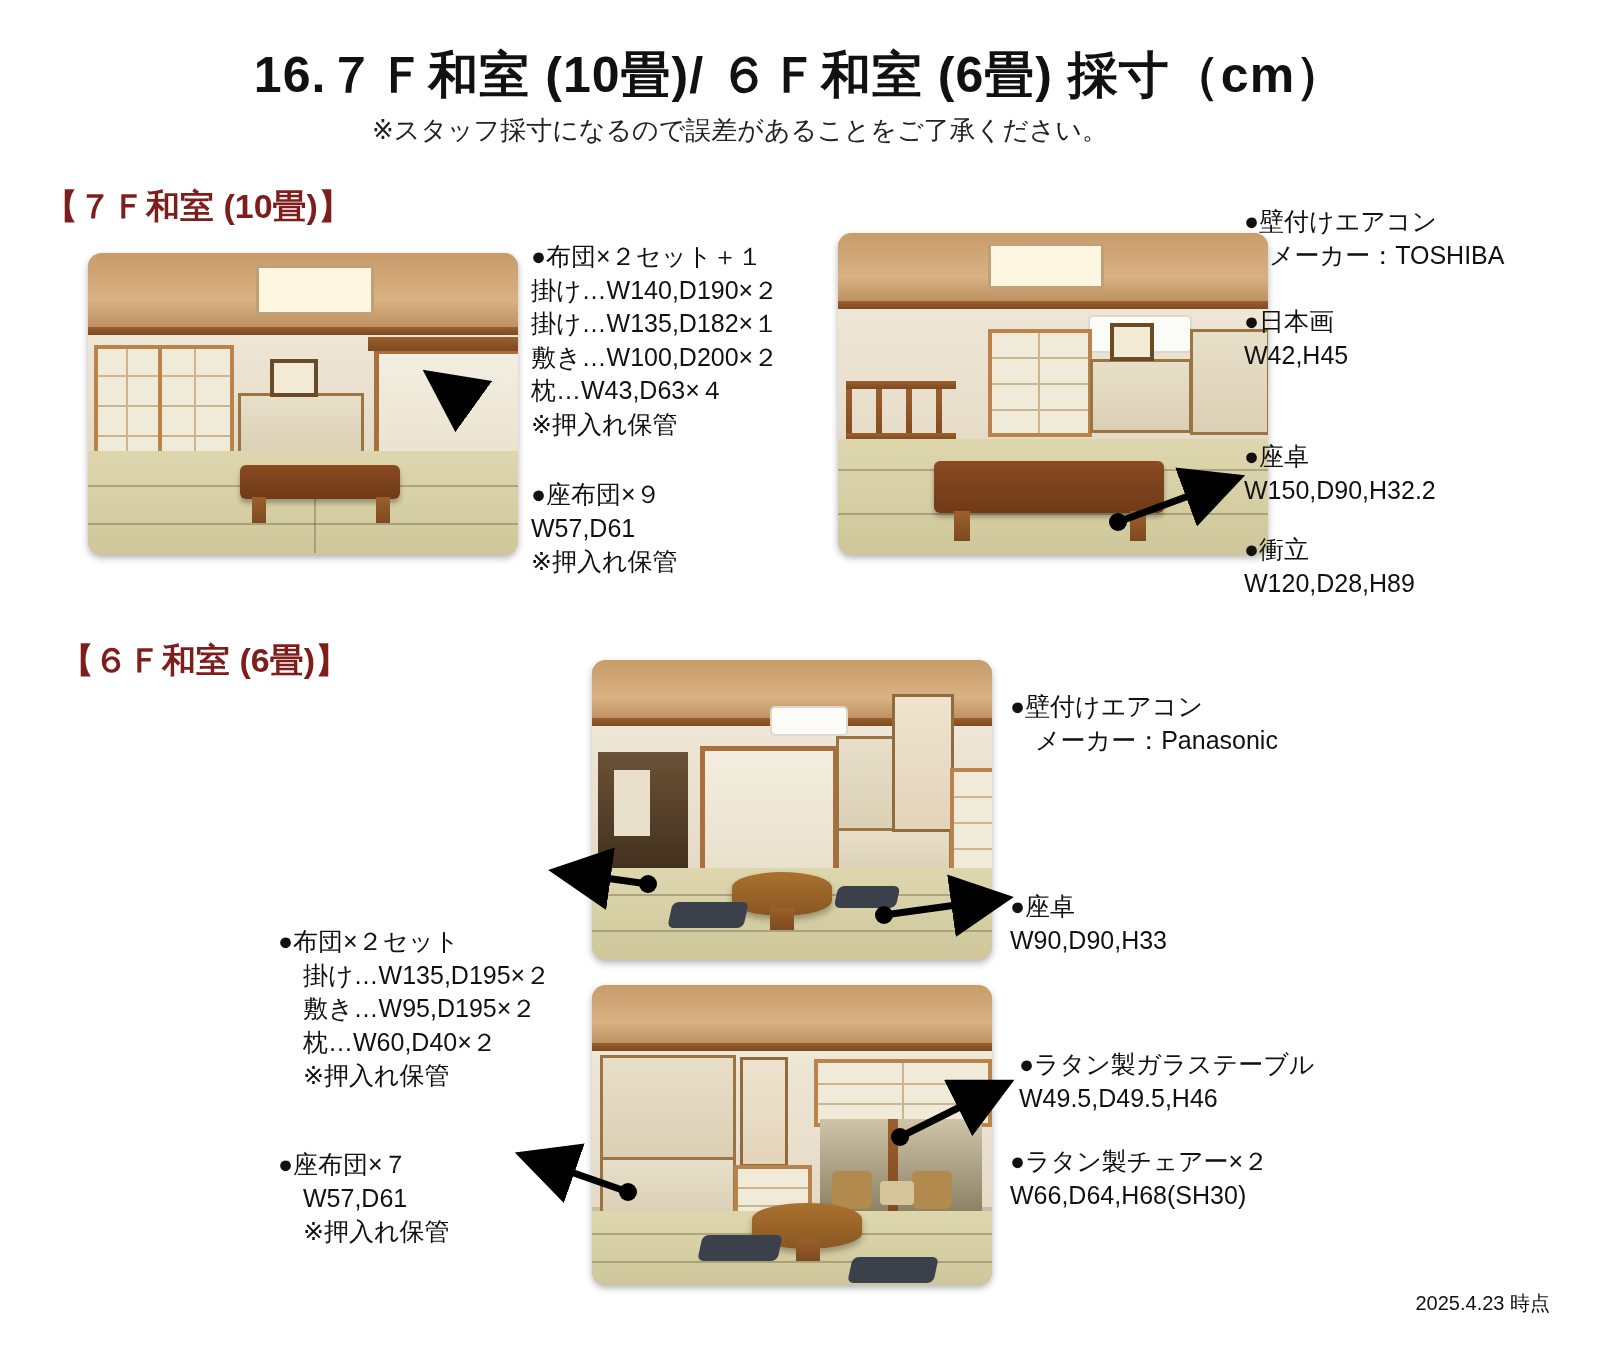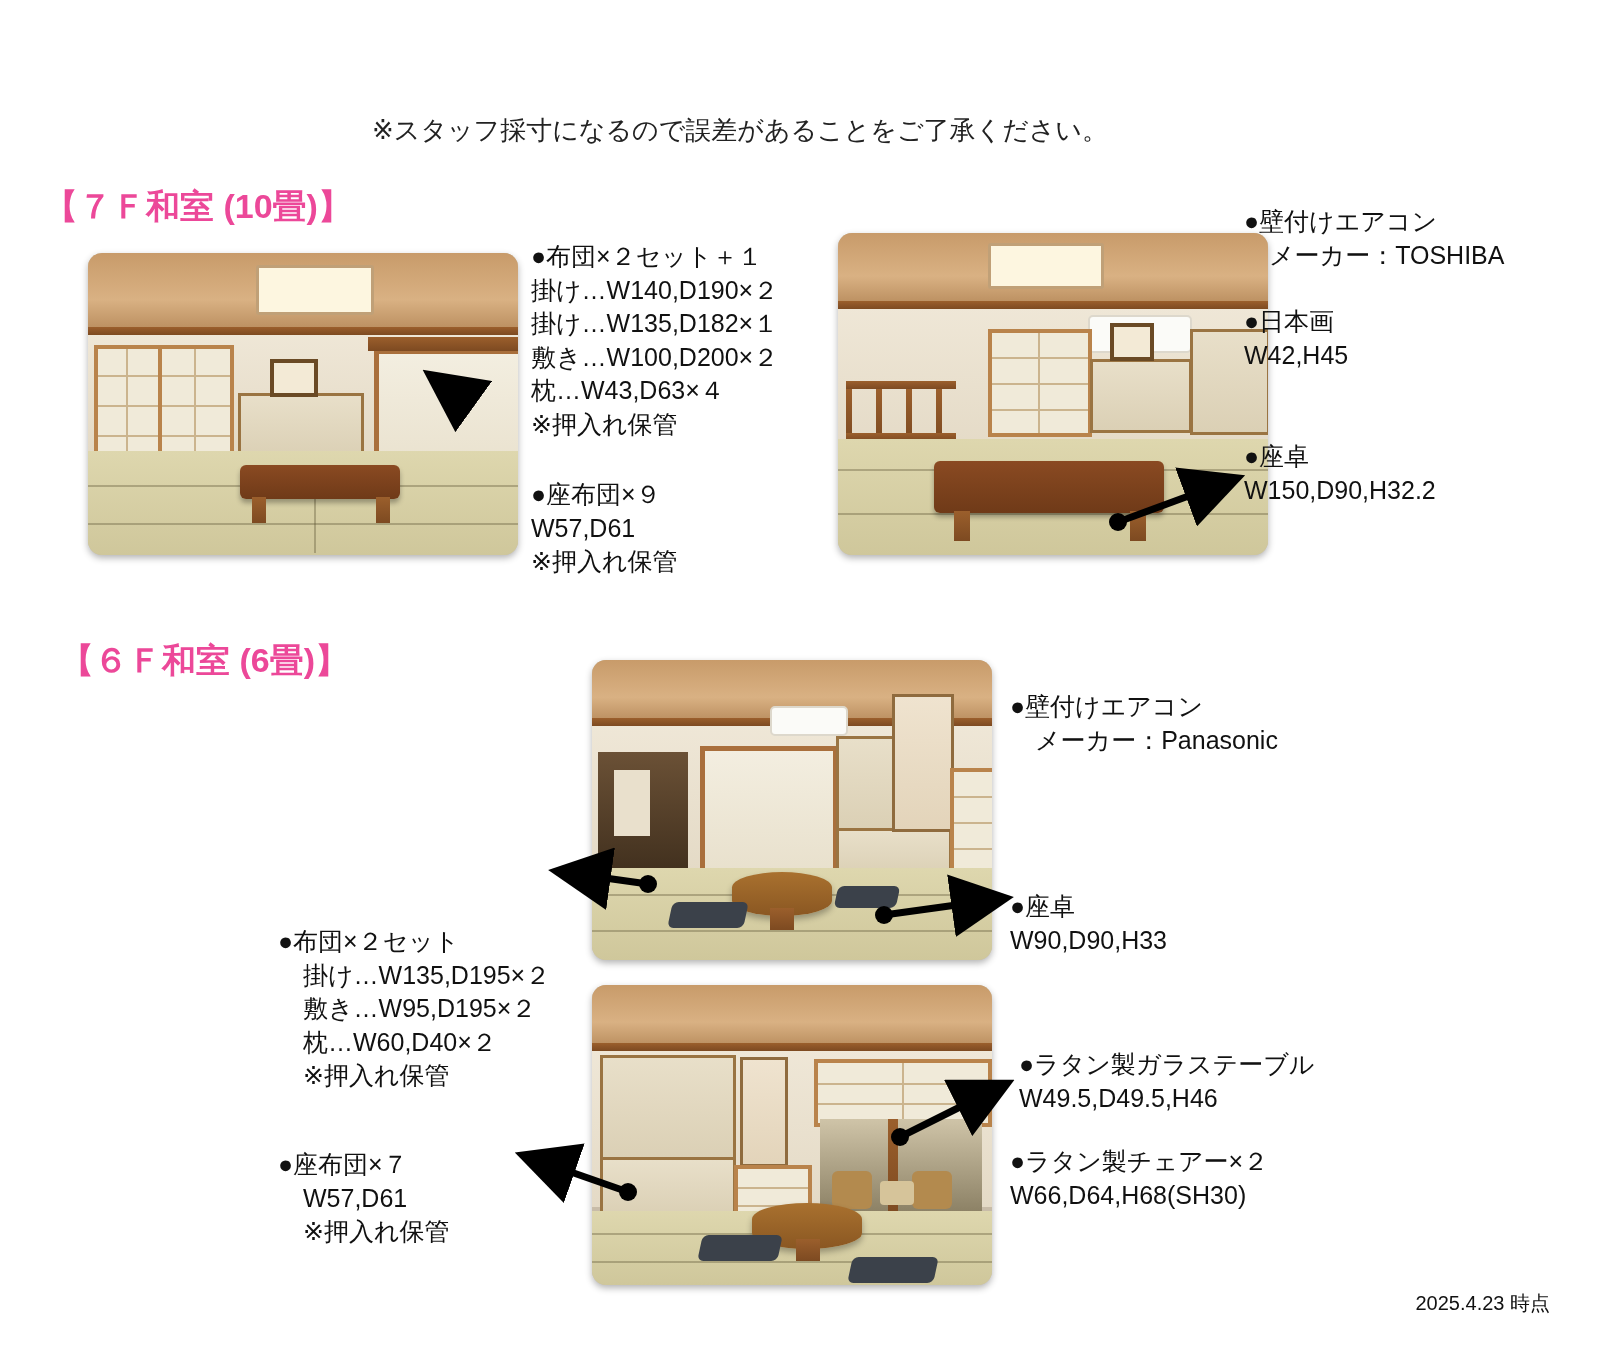--- a/index.html
+++ b/index.html
@@ -40,21 +40,21 @@
     text-align: center;
     font-size: 26px;
     color: #222;
     white-space: nowrap;
   }
   
   .section-heading {
     position: absolute;
     font-size: 34px;
     font-weight: bold;
-    color: #ec4899;
+    color: #7f1d1d;
     white-space: nowrap;
   }
   #sec7-heading { top: 184px; left: 44px; }
   #sec6-heading { top: 638px; left: 60px; }
 
   
   .photo {
     position: absolute;
     border-radius: 14px;
     box-shadow: 0 3px 7px rgba(0,0,0,0.30);
@@ -175,20 +175,21 @@
     position: absolute;
     inset: 0;
     pointer-events: none;
   }
 </style>
 </head>
 <body>
 
 <div class="page">
 
+  <div class="title">16.７Ｆ和室 (10畳)/ ６Ｆ和室 (6畳) 採寸（cm）</div>
   <div class="subtitle">※スタッフ採寸になるので誤差があることをご了承ください。</div>
 
   <div id="sec7-heading" class="section-heading">【７Ｆ和室 (10畳)】</div>
 
   <div class="photo" style="left:88px; top:253px; width:430px; height:302px;">
     <div class="room">
       <div class="ceiling" style="height:78px;"></div>
       <div class="ceil-light" style="left:168px; top:12px; width:112px; height:44px;"></div>
       <div class="wall" style="top:78px; height:120px;"></div>
       <div class="wood" style="left:0; top:74px; width:430px; height:8px;"></div>
@@ -263,20 +264,22 @@
 ※押入れ保管</div>
   <div class="callout" style="left:531px; top:478px;">●座布団×９
 W57,D61
 ※押入れ保管</div>
   <div class="callout" style="left:1244px; top:205px;">●壁付けエアコン
 　メーカー：TOSHIBA</div>
   <div class="callout" style="left:1244px; top:305px;">●日本画
 W42,H45</div>
   <div class="callout" style="left:1244px; top:440px;">●座卓
 W150,D90,H32.2</div>
+  <div class="callout" style="left:1244px; top:533px;">●衝立
+W120,D28,H89</div>
 
   <div id="sec6-heading" class="section-heading">【６Ｆ和室 (6畳)】</div>
 
   <div class="photo" style="left:592px; top:660px; width:400px; height:300px;">
     <div class="room">
       <div class="ceiling" style="height:62px;"></div>
       <div class="wall" style="top:62px; height:150px;"></div>
       <div class="wood" style="left:0; top:58px; width:400px; height:8px;"></div>
       <div class="aircon" style="left:178px; top:46px; width:74px; height:26px;"></div>
 

